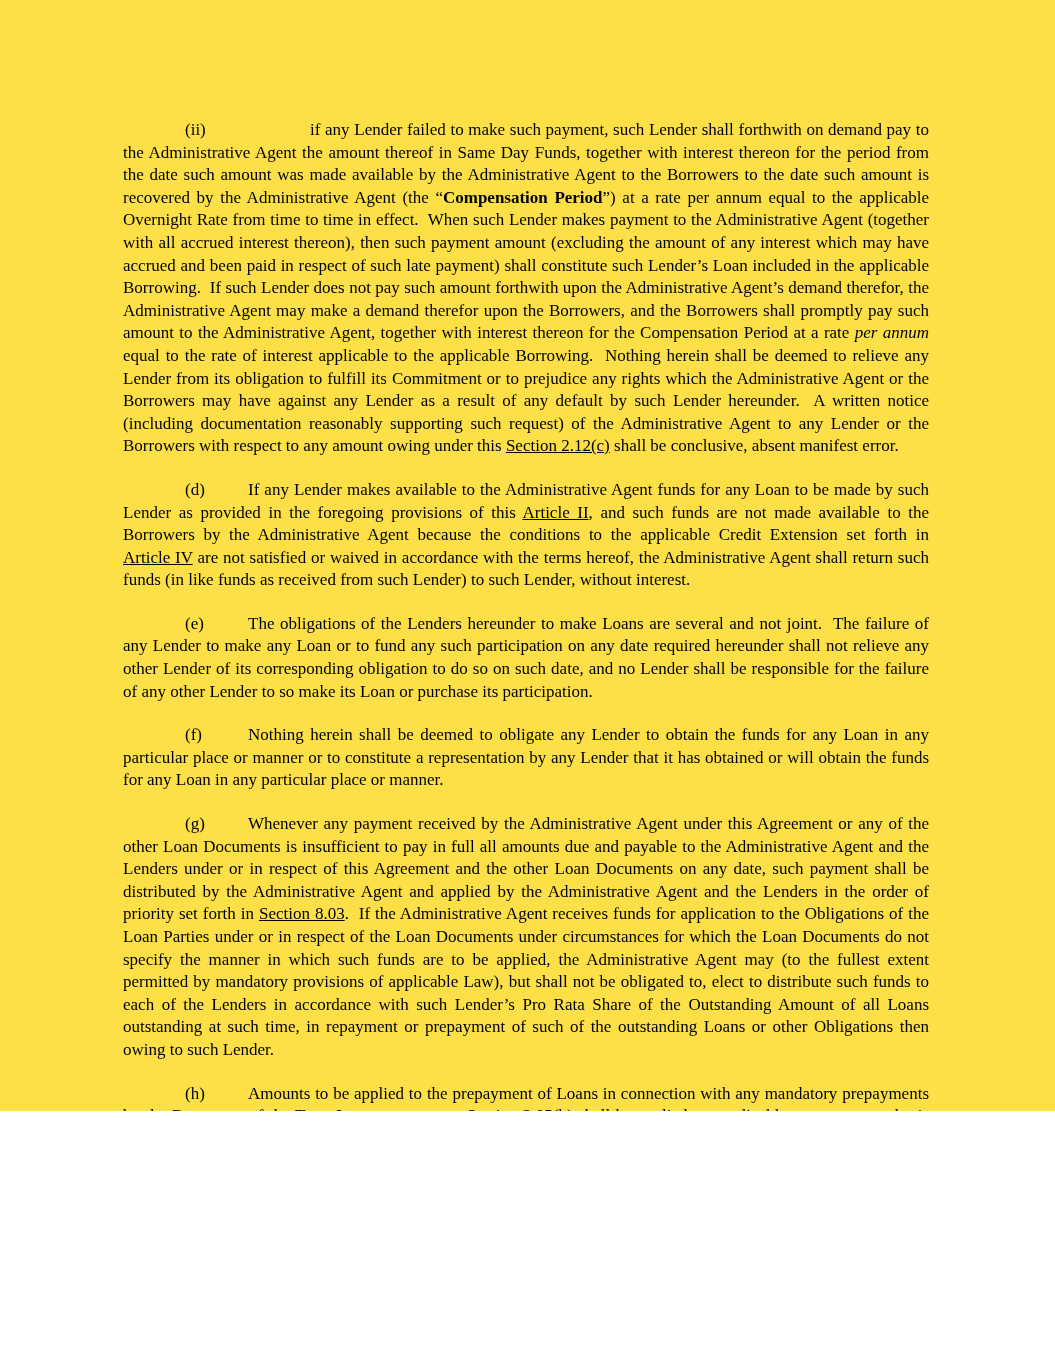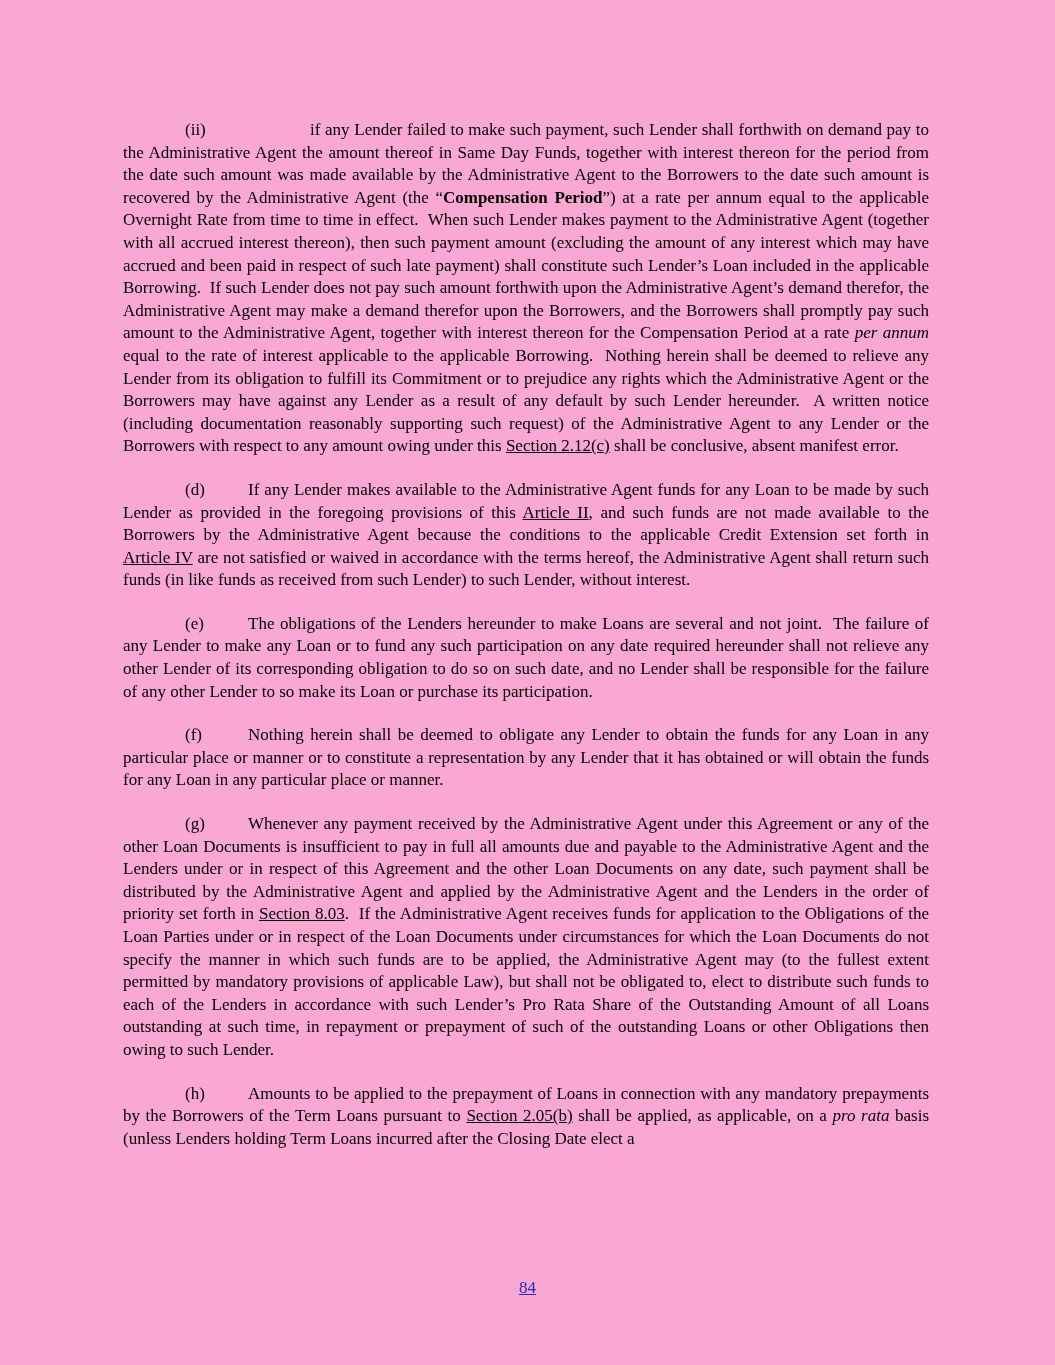--- a/index.html
+++ b/index.html
@@ -3,22 +3,22 @@
 <meta charset="utf-8">
 <style>
   html, body {
     margin: 0;
     padding: 0;
     background: #ffffff;
   }
   .page {
     position: relative;
     width: 1055px;
-    height: 1365px;
-    background: #f9a8d4;
+    height: 1111px;
+    background: #fde047;
     overflow: hidden;
     font-family: "Liberation Serif", serif;
     color: var(--ink, #000000);
   }
   .content {
     position: absolute;
     left: 123px;
     top: 119px;
     width: 806px;
   }

